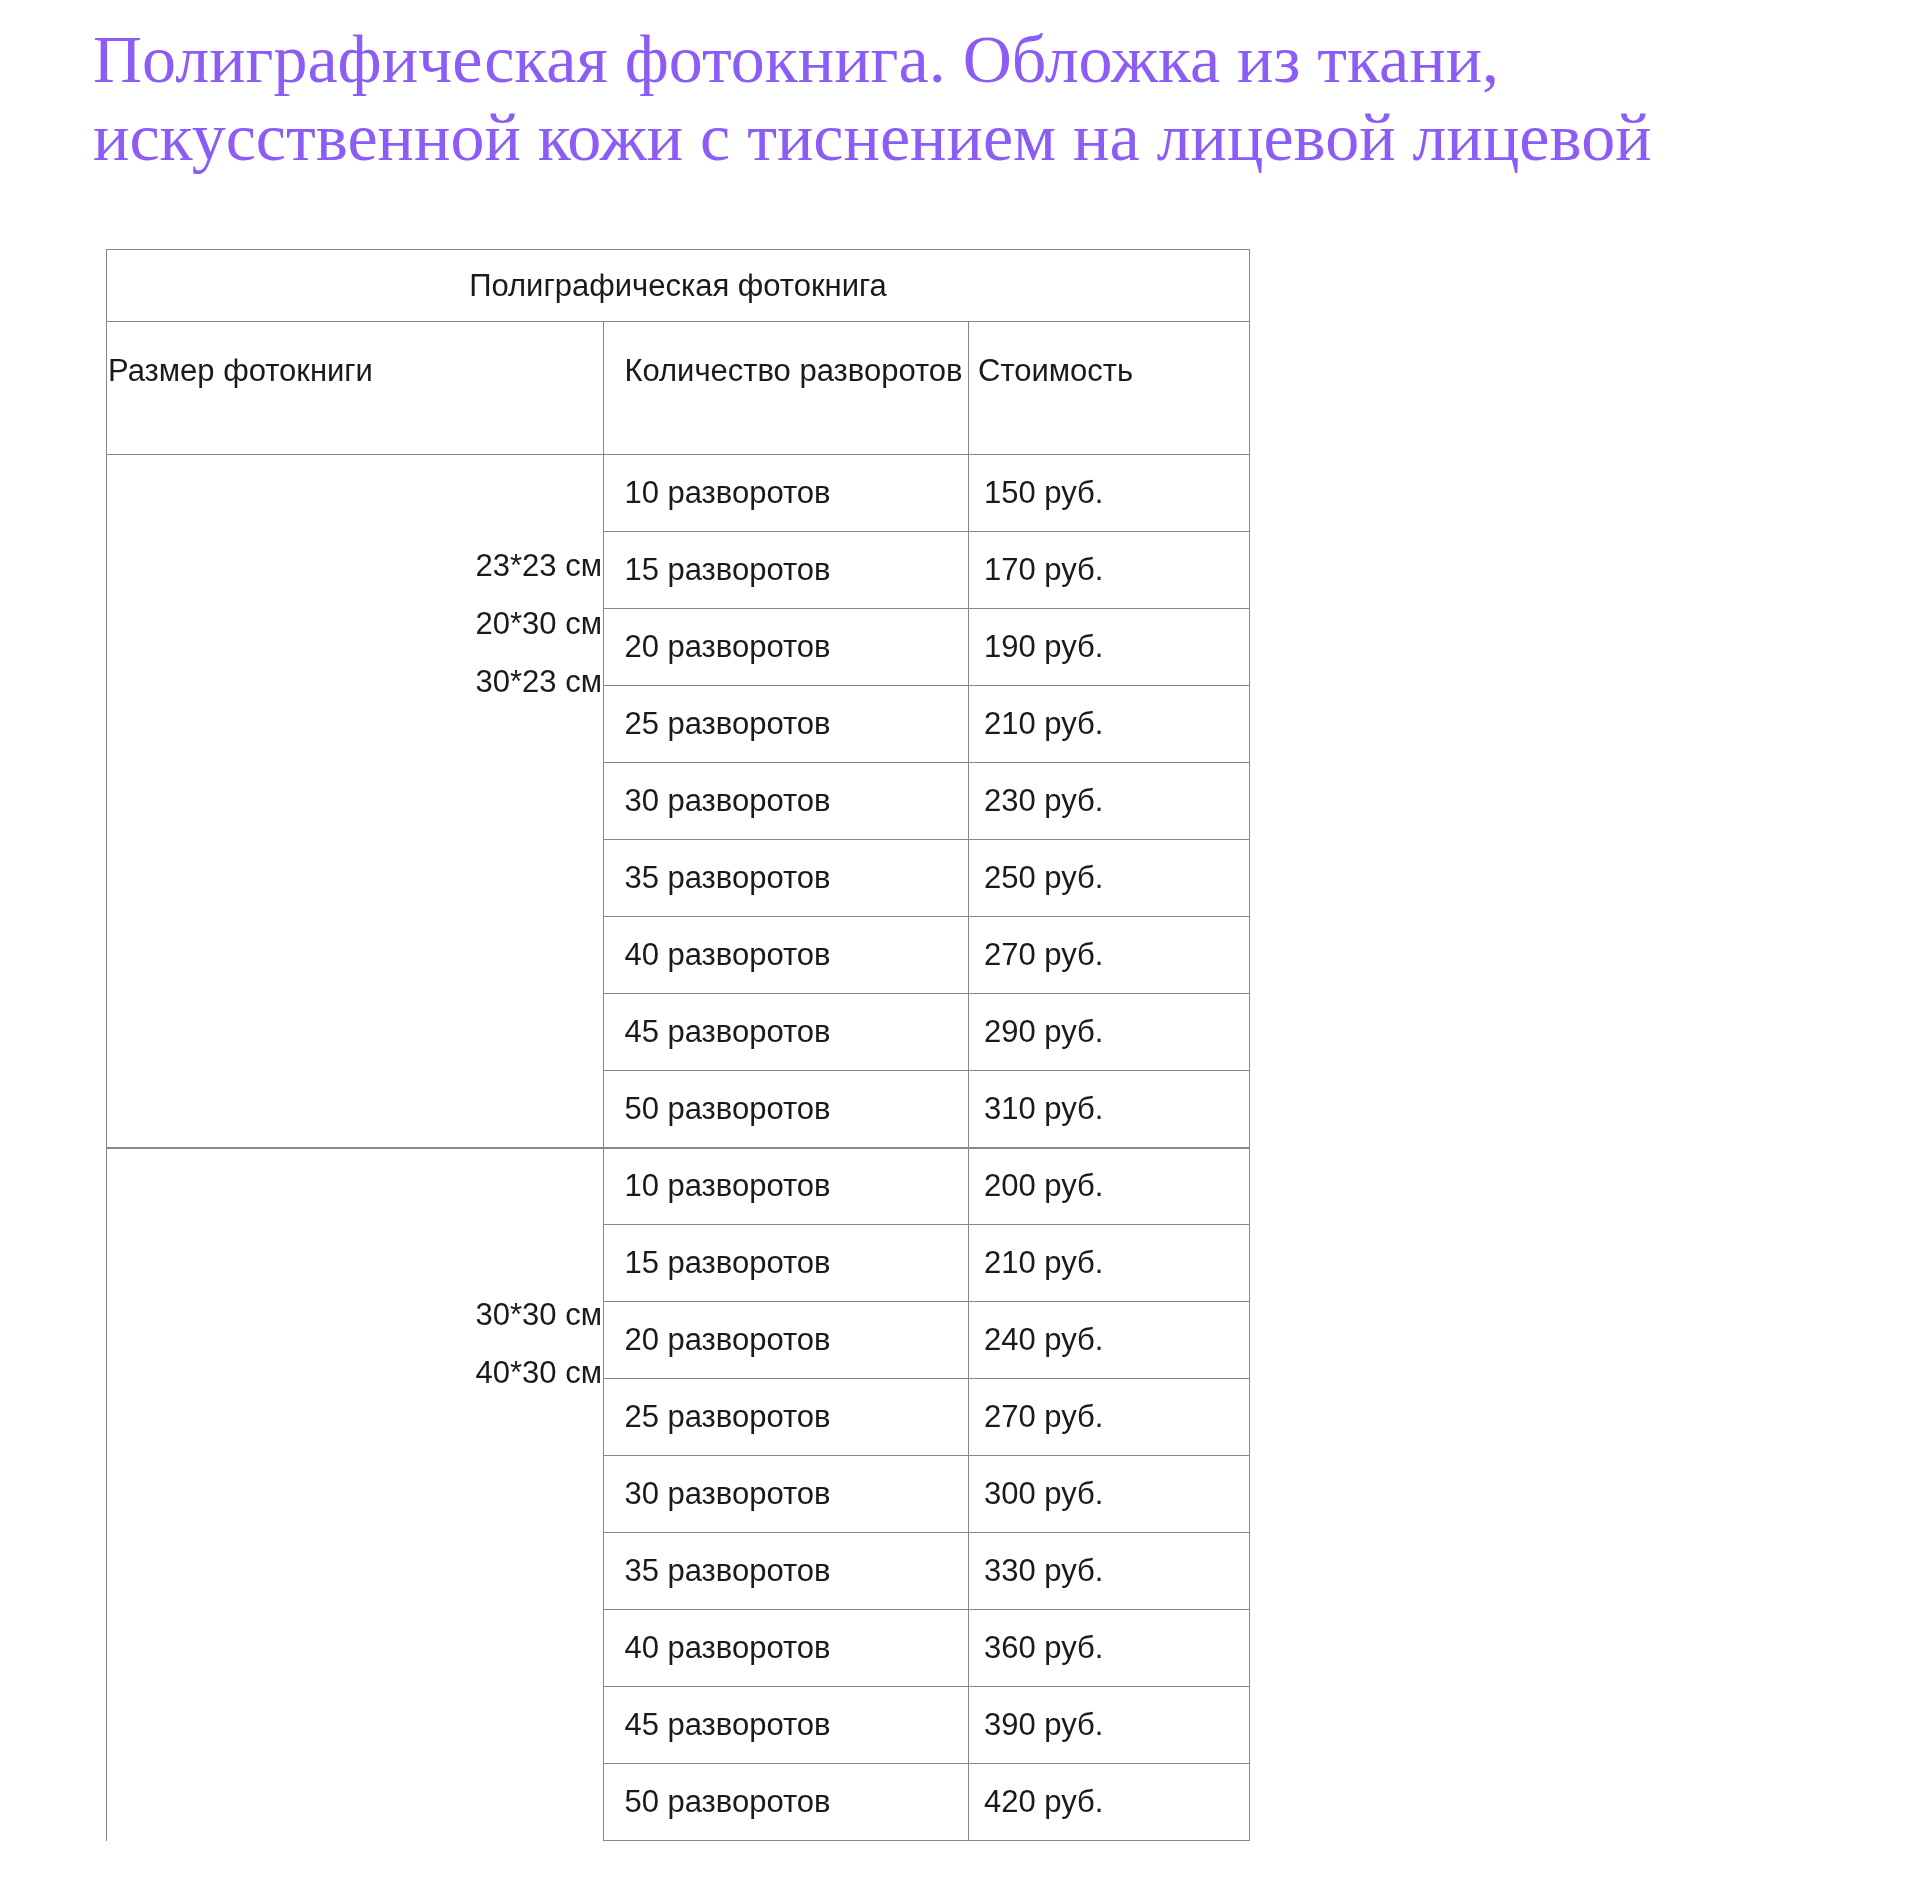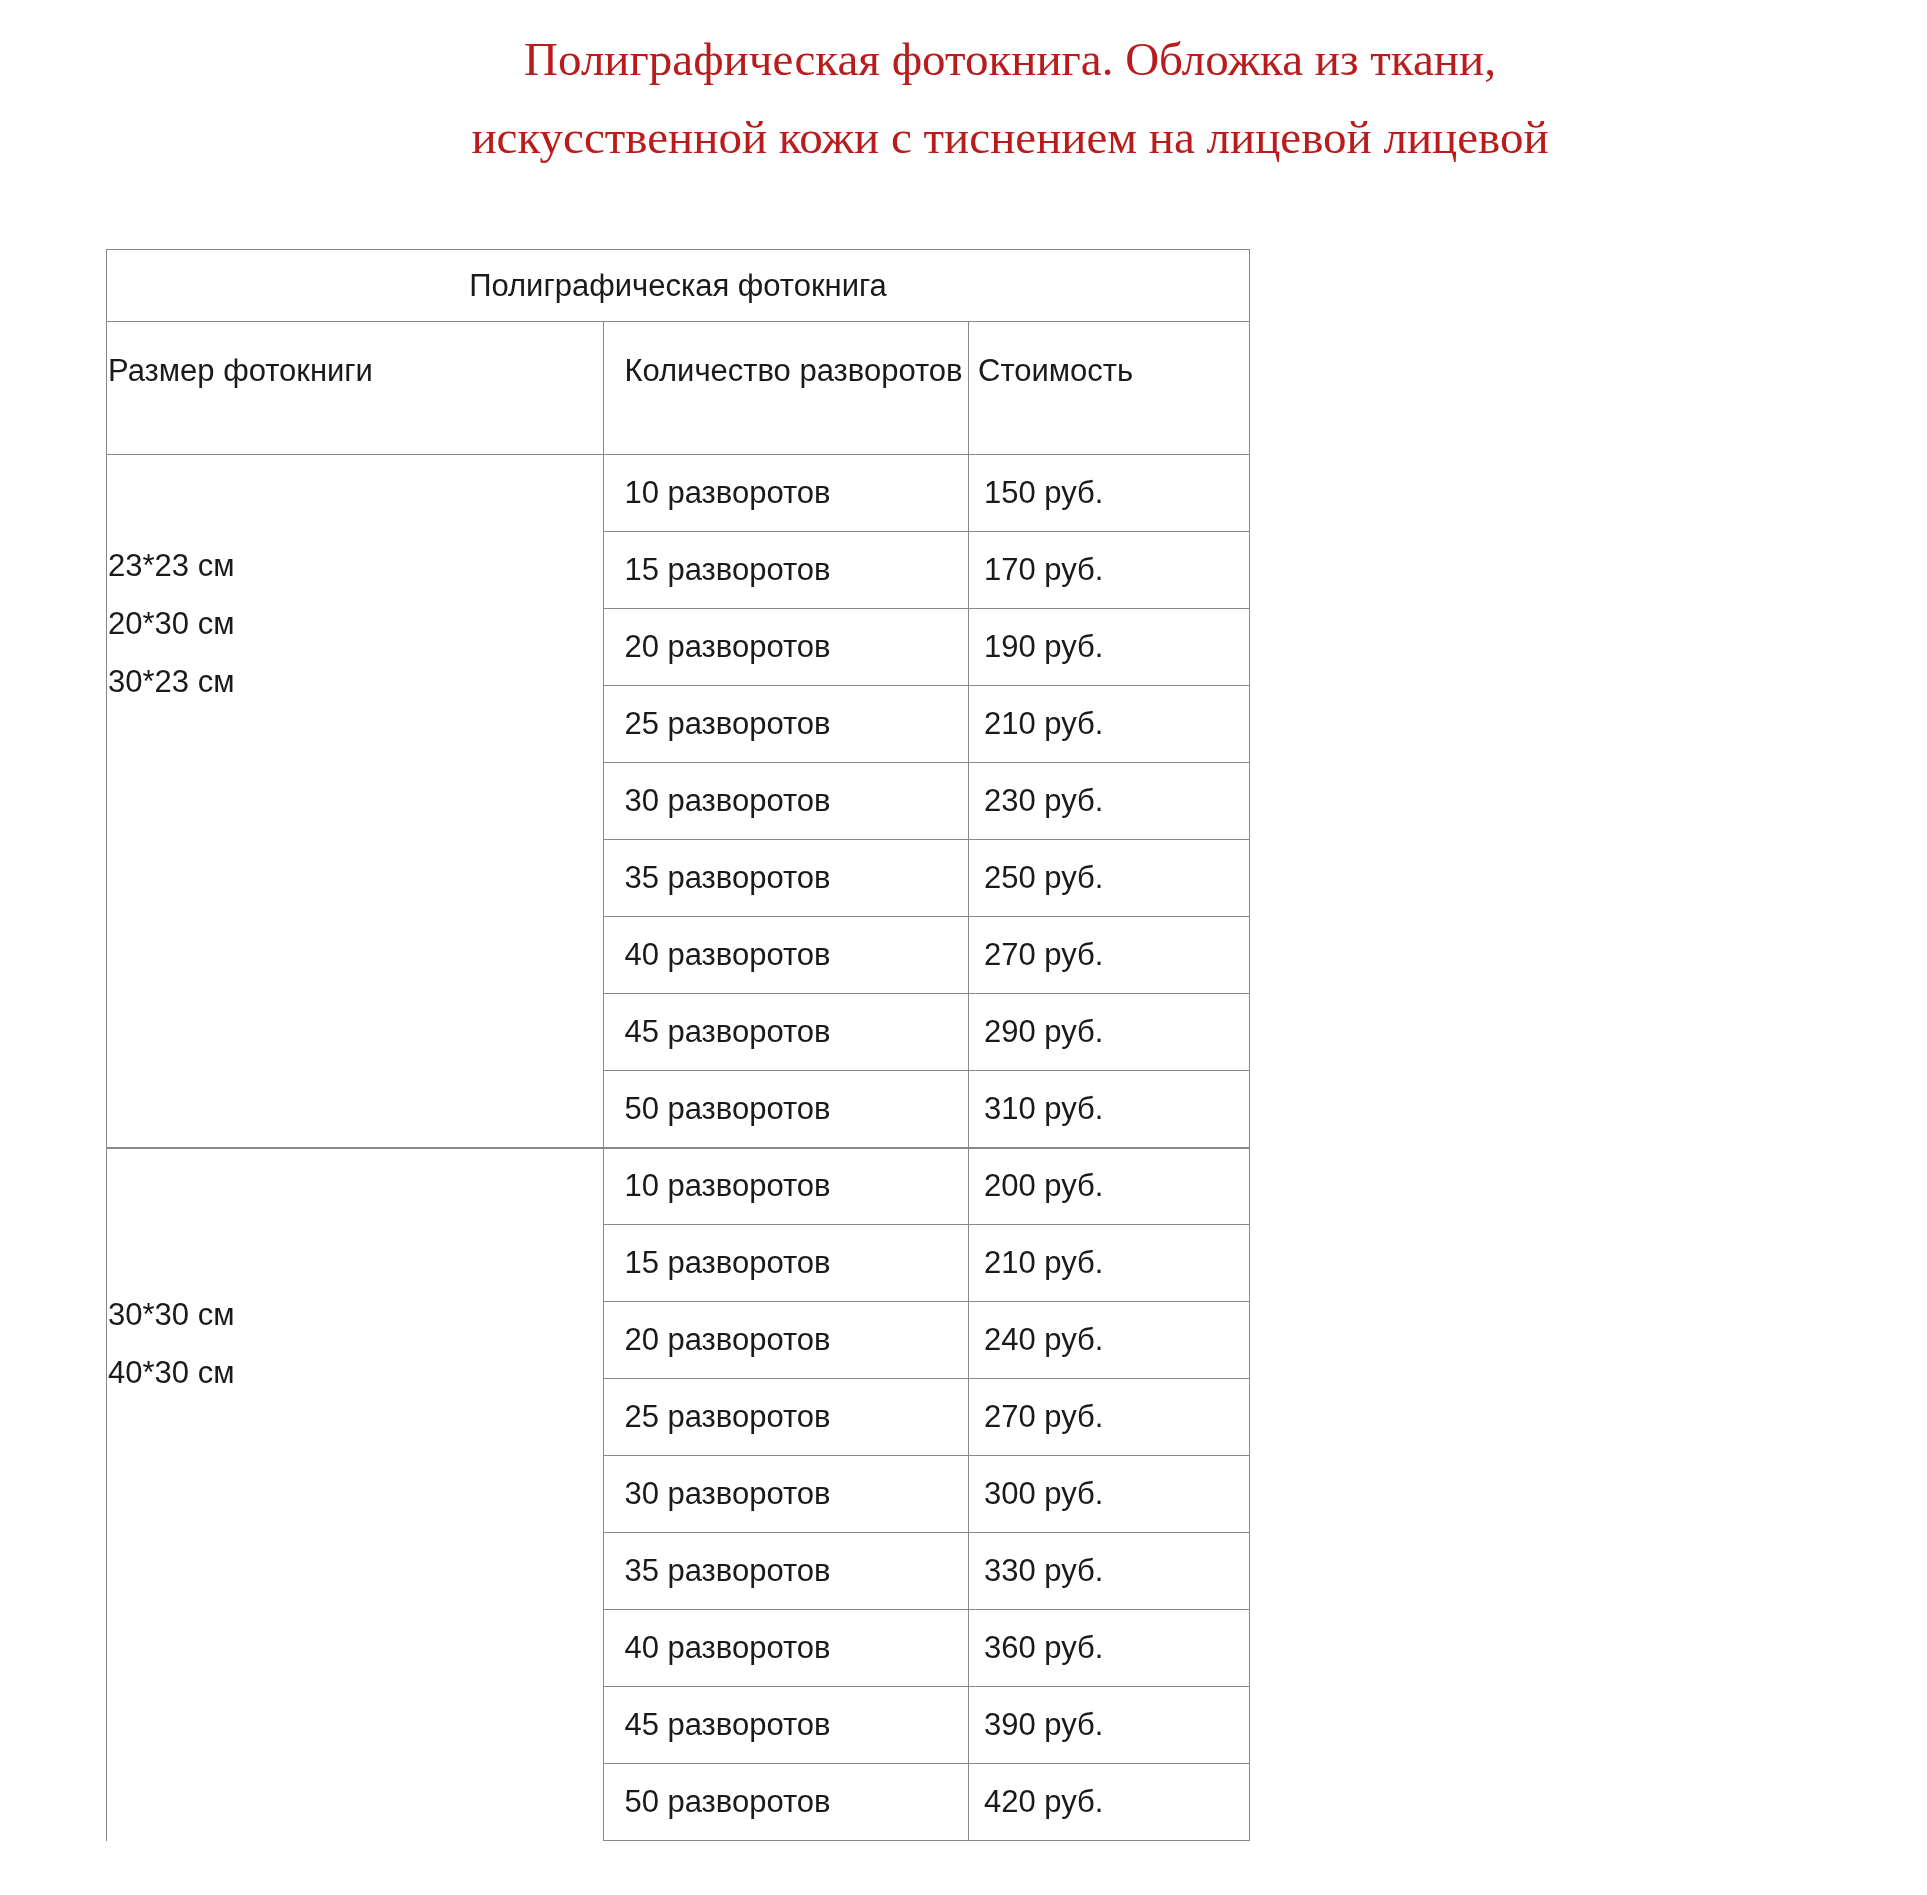--- a/index.html
+++ b/index.html
@@ -10,26 +10,26 @@
     color: #111111;
     font-family: "Liberation Sans", sans-serif;
     position: relative;
     overflow: hidden;
   }
 
   
   .doc-title {
     margin-left: 93px;
     padding-top: 20.4px;
-    text-align: center;
+    text-align: left;
     font-family: "Liberation Serif", serif;
     font-weight: normal;
-    font-size: 47px;
+    font-size: 68px;
     line-height: 78px;
-    color: #b91c1c;
+    color: #8b5cf6;
     white-space: nowrap;
   }
 
   
   table.pricing {
     position: absolute;
     left: 106px;
     top: 249px;
     border-collapse: collapse;
     table-layout: fixed;
@@ -60,21 +60,21 @@
   th.h-size  { text-align: left; margin-left: 26px; }
   th.h-spreads { padding-left: 20.4px; }
   th.h-price { padding-left: 9px; }
 
   tr.data-row { height: 77px; }
   td.spreads-cell { padding-left: 20.4px; vertical-align: middle; }
   td.price-cell   { padding-left: 15px; vertical-align: middle; }
 
   td.size-cell {
     vertical-align: top;
-    text-align: left;
+    text-align: right;
     line-height: 58px;
     margin-top: 28px;
   }
   td.size-cell.g1 { padding-top: 82px; }
   td.size-cell.g2 { padding-top: 137px; border-bottom: none; }
 
   tr.group-start td { border-top: 2.8px solid #888888; }
 </style>
 </head>
 <body>

